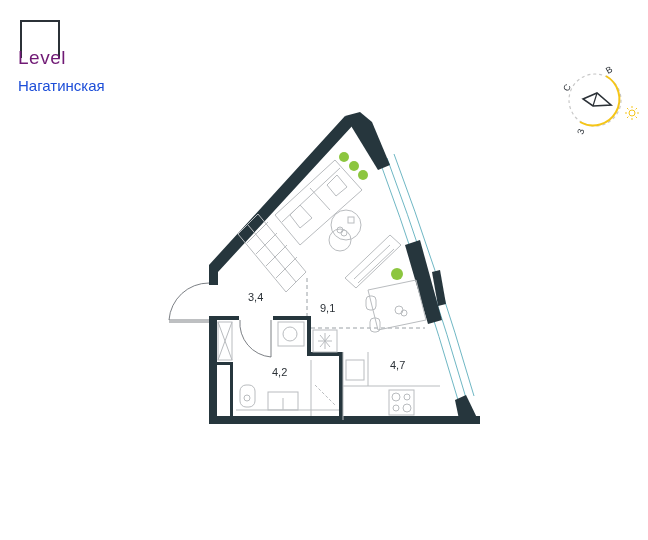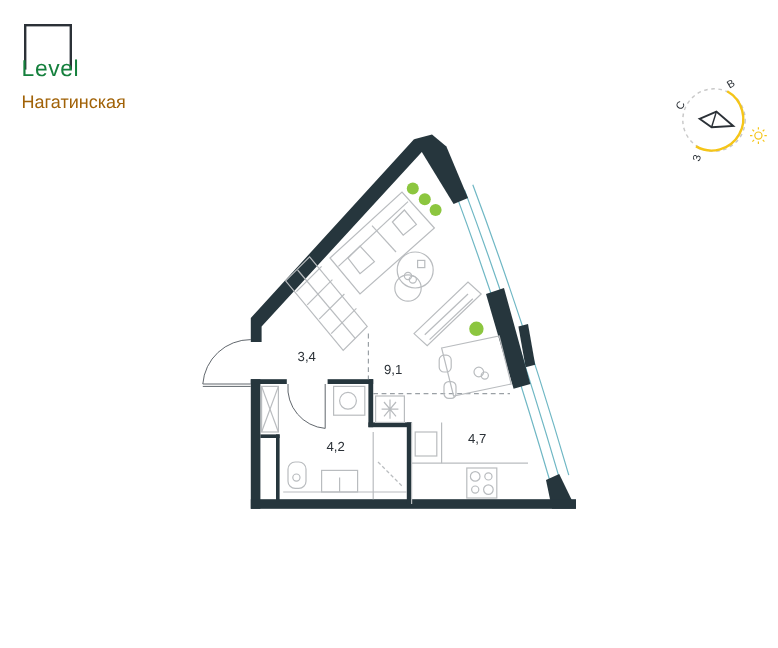--- a/index.html
+++ b/index.html
@@ -1,20 +1,20 @@
 <!DOCTYPE html>
 <html><head>
 <meta charset="utf-8">
 <style>
   html, body { margin: 0; padding: 0; background: #ffffff; }
   body { width: 648px; height: 540px; position: relative; overflow: hidden; font-family: "Liberation Sans", sans-serif; }
   .logo { position: absolute; left: 18px; top: 18px; width: 120px; height: 70px; }
   .logo-box { position: absolute; left: 2px; top: 2px; width: 40px; height: 38px; border: 2px solid #2b3137; border-bottom: none; box-sizing: border-box; }
-  .logo-level { position: absolute; left: 0; top: 30px; font-size: 19px; color: #15803d; letter-spacing: 0.5px; line-height: 20px; }
-  .logo-sub { position: absolute; left: 0; top: 60px; font-size: 15px; color: #a16207; line-height: 16px; white-space: nowrap; }
+  .logo-level { position: absolute; left: 0; top: 30px; font-size: 19px; color: #701a75; letter-spacing: 0.5px; line-height: 20px; }
+  .logo-sub { position: absolute; left: 0; top: 60px; font-size: 15px; color: #1d4ed8; line-height: 16px; white-space: nowrap; }
   .compass { position: absolute; left: 550px; top: 60px; width: 100px; height: 90px; }
   .plan { position: absolute; left: 0; top: 0; width: 648px; height: 540px; }
   .area-label { font-family: "Liberation Sans", sans-serif; font-size: 11px; fill: #2b3137; }
   .compass-label { font-family: "Liberation Sans", sans-serif; font-size: 9px; fill: #2b3137; }
 </style>
 </head>
 <body>
 
 <div class="logo">
   <div class="logo-box"></div>

